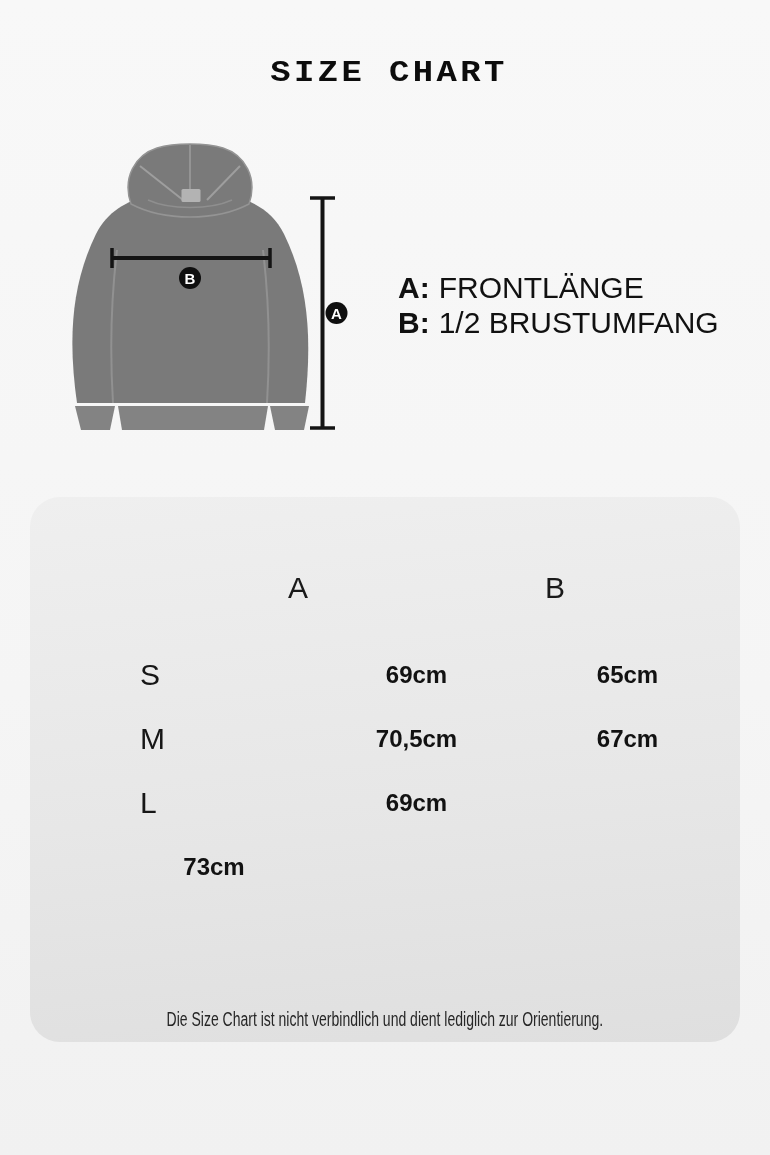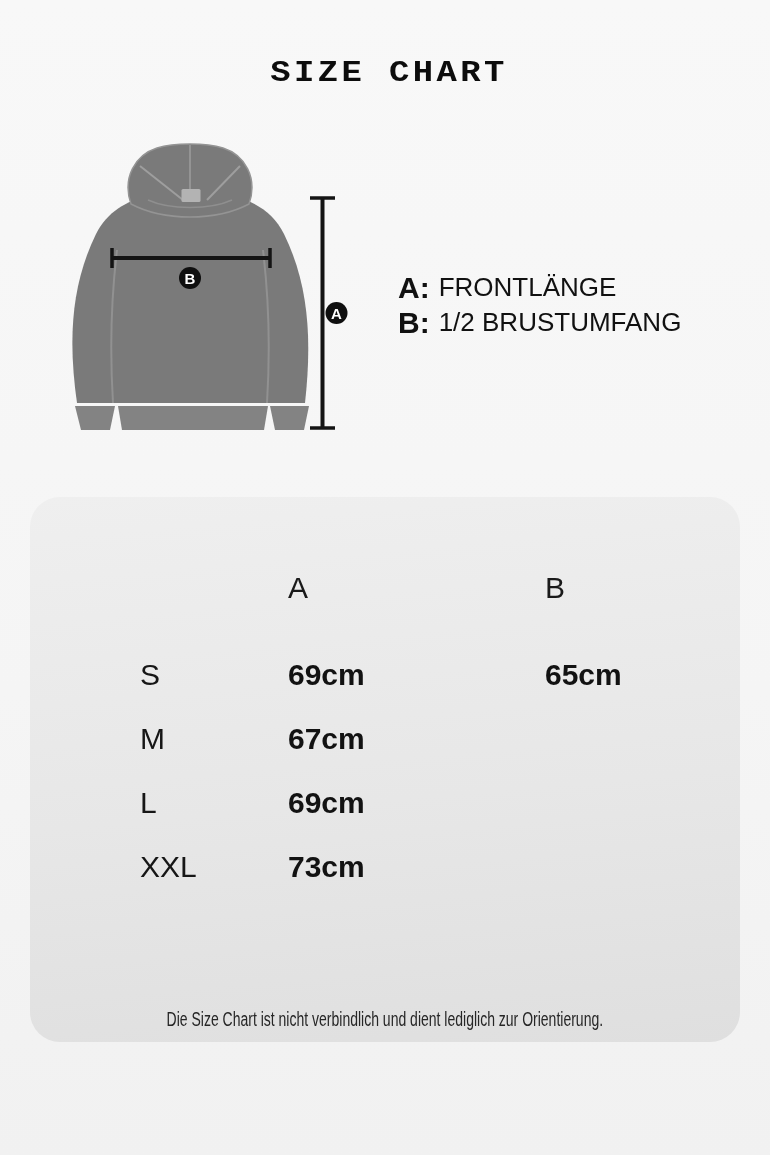--- a/index.html
+++ b/index.html
@@ -17,34 +17,34 @@
     font-size:30px;font-weight:900;letter-spacing:3px;
     transform:scaleX(1.13);transform-origin:center;
     color:#0c0c0c;white-space:nowrap;
   }
   
   .figure{position:absolute;left:60px;top:140px;width:300px;height:300px;}
   
   .legend{position:absolute;left:398px;top:270px;color:#111;}
   .legend-row{height:35px;display:flex;align-items:center;white-space:nowrap;}
   .legend-key{font-weight:bold;font-size:30px;margin-right:9px;}
-  .legend-label{font-size:26px;}
+  .legend-label{font-size:30px;}
   
   .panel{
     position:absolute;left:30px;top:497px;width:710px;height:545px;
     border-radius:30px;
     background:linear-gradient(175deg,#efefef 0%,#e7e7e7 55%,#dfdfdf 100%);
   }
   .size-table{position:absolute;left:110px;top:71px;width:570px;}
   .trow{display:grid;grid-template-columns:148px 257px 1fr;align-items:center;height:64px;}
   .trow.thead{height:40px;}
   .trow.first{margin-top:35px;}
   .header{font-size:30px;color:#1a1a1a;}
   .size{font-size:30px;color:#161616;}
-  .val{font-size:30px;font-weight:bold;color:#121212;}
+  .val{font-size:24px;font-weight:bold;color:#121212;text-align:center;}
   
   .footer{position:absolute;top:1008px;left:0;width:100%;text-align:center;}
   .footer-inner{
     display:inline-block;font-size:20px;line-height:22px;color:#262626;
     transform:scaleX(0.70);transform-origin:center;white-space:nowrap;
   }
 </style>
 </head>
 <body>
 
@@ -106,28 +106,28 @@
         <span class="header">B</span>
       </div>
 
       <div class="trow first">
         <span class="size">S</span>
         <span class="val">69cm</span>
         <span class="val">65cm</span>
       </div>
       <div class="trow">
         <span class="size">M</span>
+        <span class="val">70,5cm</span>
         <span class="val">67cm</span>
       </div>
       <div class="trow">
         <span class="size">L</span>
         <span class="val">69cm</span>
       </div>
       <div class="trow">
-        <span class="size">XXL</span>
         <span class="val">73cm</span>
       </div>
     </div>
   </div>
 
   <div class="footer">
     <span class="footer-inner">Die Size Chart ist nicht verbindlich und dient lediglich zur Orientierung.</span>
   </div>
 
 </div>

